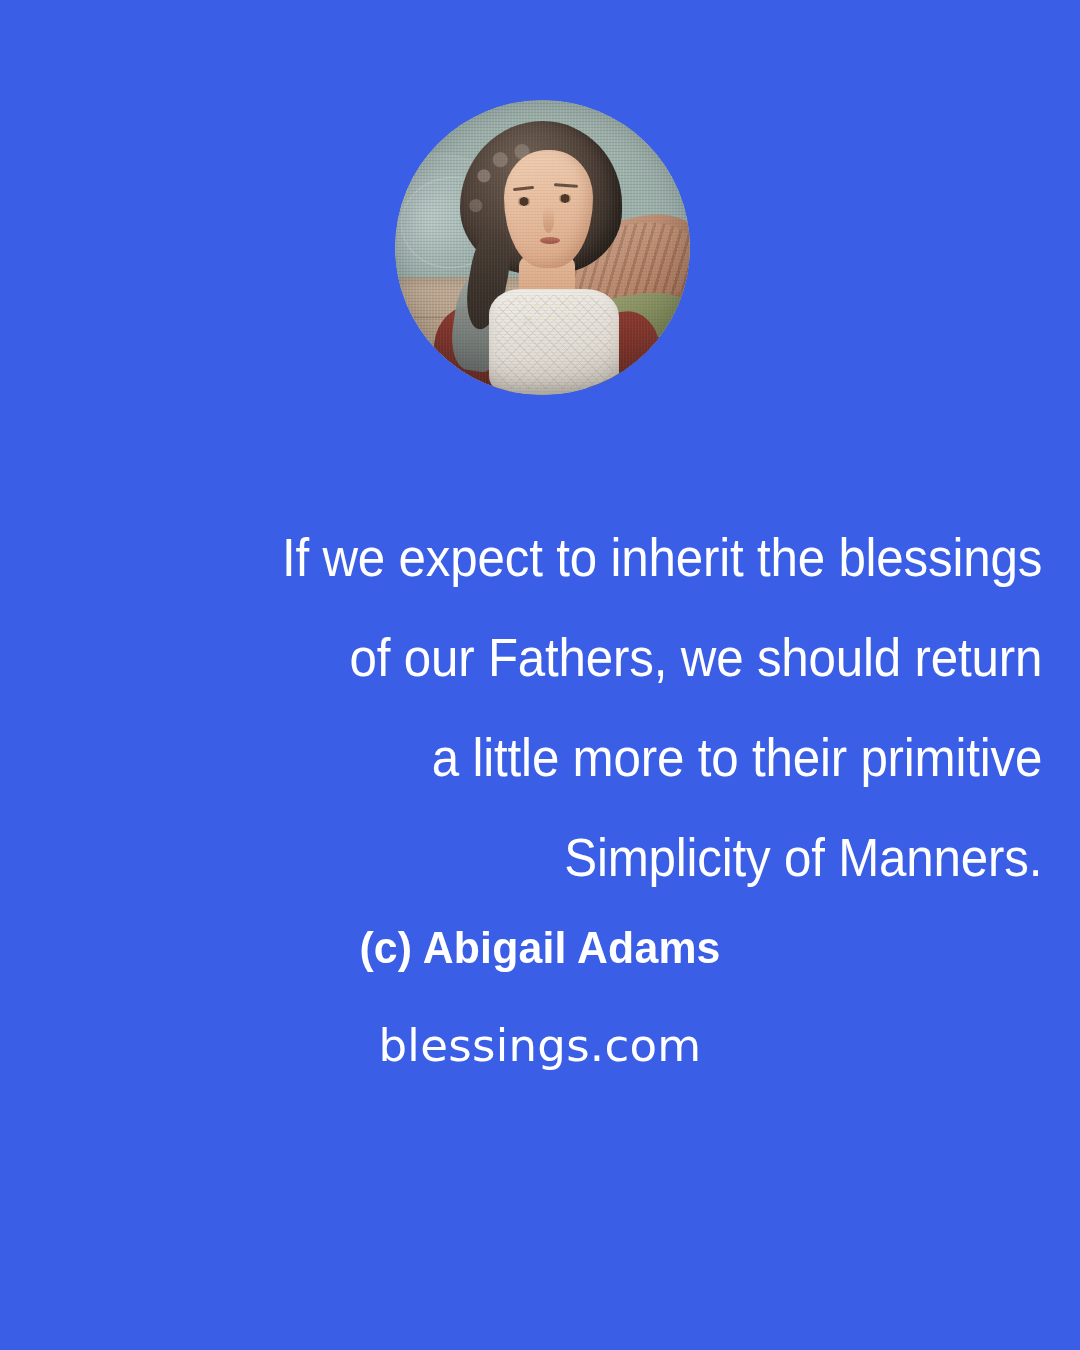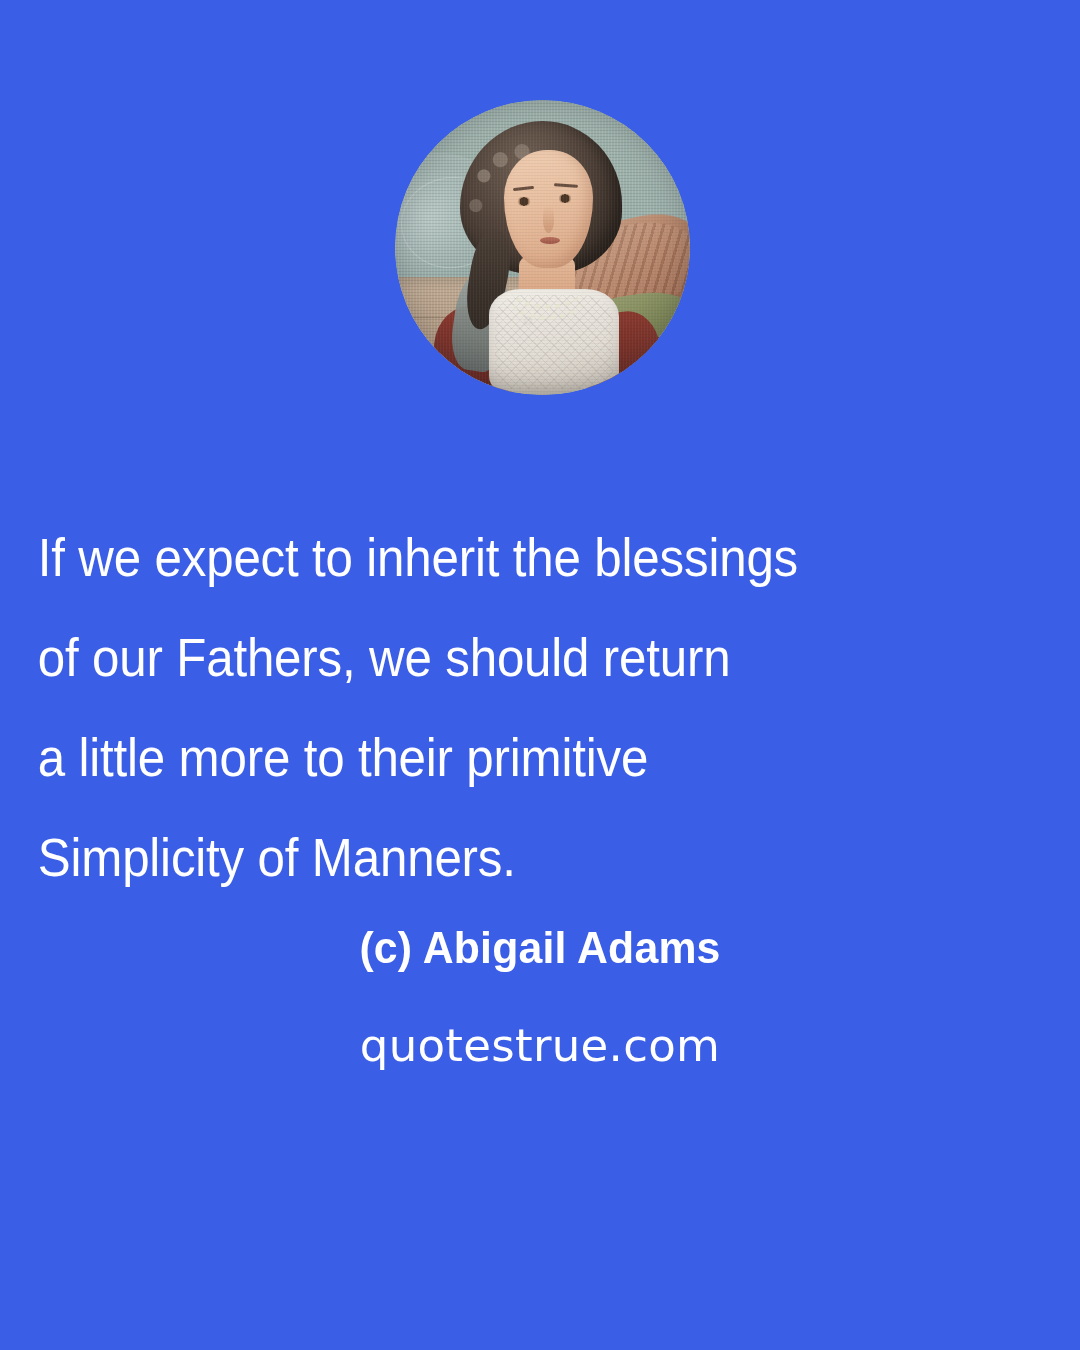--- a/index.html
+++ b/index.html
@@ -318,21 +318,21 @@
     box-shadow: inset 0 0 30px rgba(40,45,50,0.25);
     pointer-events: none;
   }
 
   
   .quote-block {
     position: absolute;
     left: 0;
     right: 0;
     top: 508px;
-    text-align: left;
+    text-align: right;
   }
   .quote-line {
     display: block;
     color: #ffffff;
     font-family: "Liberation Sans Narrow", "Liberation Sans", sans-serif;
     font-size: 53px;
     font-weight: 400;
     line-height: 100px;
     letter-spacing: -0.2px;
     transform: scaleX(0.93);
@@ -416,15 +416,15 @@
 
   <div class="quote-block">
     <span class="quote-line">If we expect to inherit the blessings</span>
     <span class="quote-line">of our Fathers, we should return</span>
     <span class="quote-line">a little more to their primitive</span>
     <span class="quote-line">Simplicity of Manners.</span>
   </div>
 
   <div class="attribution">(c) Abigail Adams</div>
 
-  <div class="site">quotestrue.com</div>
+  <div class="site">blessings.com</div>
 
 </div>
 
 </body></html>

